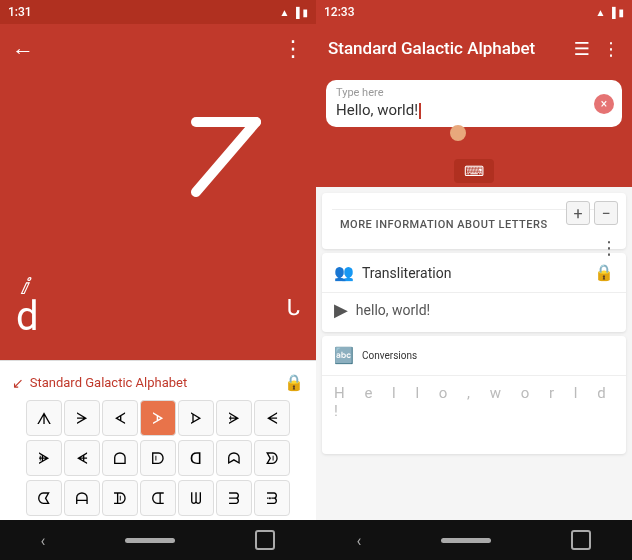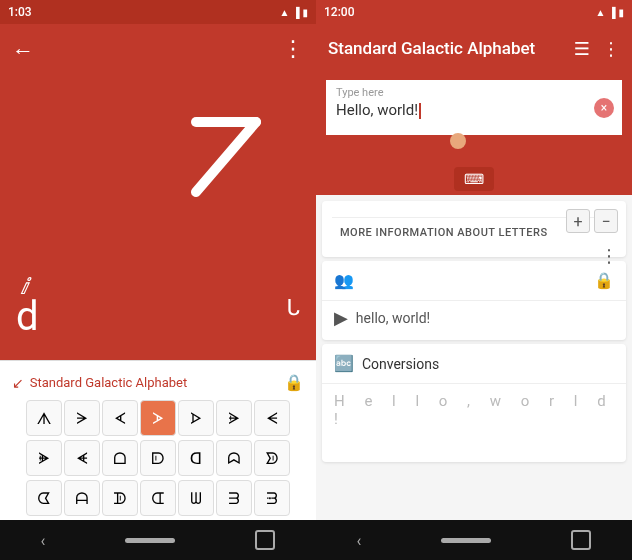--- a/index.html
+++ b/index.html
@@ -204,22 +204,22 @@
       align-items: center;
     }
 
     .input-area {
       background: #c0392b;
       padding: 8px 10px 12px;
     }
 
     .input-box {
       background: #fff;
-      border-radius: 0;
-      padding: 6px 36px 16px 10px;
+      border-radius: 10px;
+      padding: 6px 36px 8px 10px;
       position: relative;
       min-height: 44px;
     }
 
     .input-label {
       font-size: 11px;
       color: #999;
     }
 
     .input-text {
@@ -398,21 +398,21 @@
     }
 
     .conversions-header {
       display: flex;
       align-items: center;
       gap: 8px;
       padding: 10px 12px;
     }
 
     .conversions-title {
-      font-size: 14px;
+      font-size: 10px;
       color: #333;
     }
 
     .conversions-content {
       padding: 8px 12px 12px;
       border-top: 1px solid #eee;
     }
 
     .hello-world-spaced {
       font-size: 15px;
@@ -454,21 +454,21 @@
       border: 2px solid #aaa;
       border-radius: 3px;
     }
   </style>
 </head>
 <body>
 
 <div class="left-panel">
 
   <div class="left-status-bar">
-    <span class="left-status-time">1:03</span>
+    <span class="left-status-time">1:31</span>
     <div class="status-icons">
       <span style="color:#fff;font-size:10px;">▲</span>
       <span style="color:#fff;font-size:10px;">▐</span>
       <span style="color:#fff;font-size:10px;">▮</span>
     </div>
   </div>
 
   <div class="left-toolbar">
     <span style="color:#fff;font-size:22px;cursor:pointer;">←</span>
     <span style="color:#fff;font-size:22px;cursor:pointer;">⋮</span>
@@ -531,21 +531,21 @@
     <span class="nav-chevron">‹</span>
     <div class="nav-home-bar"></div>
     <div class="nav-square"></div>
   </div>
 
 </div>
 
 <div class="right-panel">
 
   <div class="right-status-bar">
-    <span class="right-status-time">12:00</span>
+    <span class="right-status-time">12:33</span>
     <div class="status-icons">
       <span style="color:#fff;font-size:10px;">▲</span>
       <span style="color:#fff;font-size:10px;">▐</span>
       <span style="color:#fff;font-size:10px;">▮</span>
     </div>
   </div>
 
   <div class="right-toolbar">
     <span class="right-toolbar-title">Standard Galactic Alphabet</span>
     <div class="right-toolbar-icons">
@@ -584,20 +584,21 @@
         <div class="ctrl-btn">−</div>
       </div>
       <span class="more-btn">⋮</span>
       <div class="more-info-btn">MORE INFORMATION ABOUT LETTERS</div>
     </div>
 
     <div class="section-card">
       <div class="section-header">
         <div class="section-title">
           <span class="section-icon">👥</span>
+          <span>Transliteration</span>
         </div>
         <span class="section-lock">🔒</span>
       </div>
       <div class="play-row">
         <span class="play-btn">▶</span>
         <span class="play-text">hello, world!</span>
       </div>
     </div>
 
     <div class="conversions-section">

